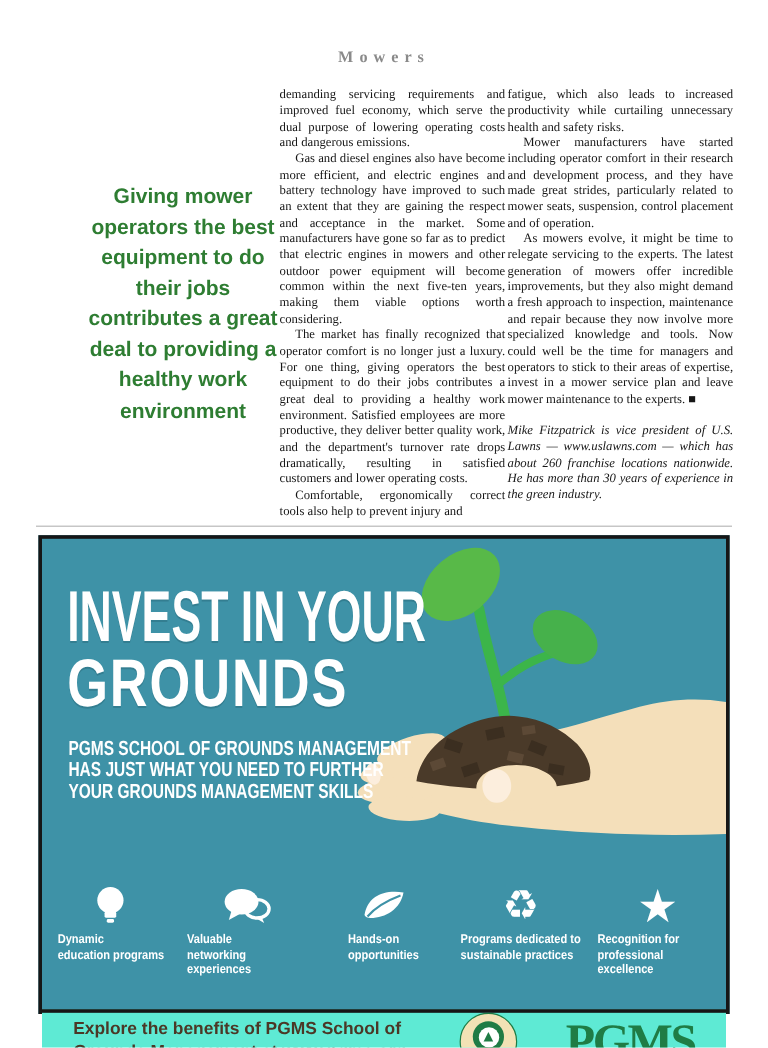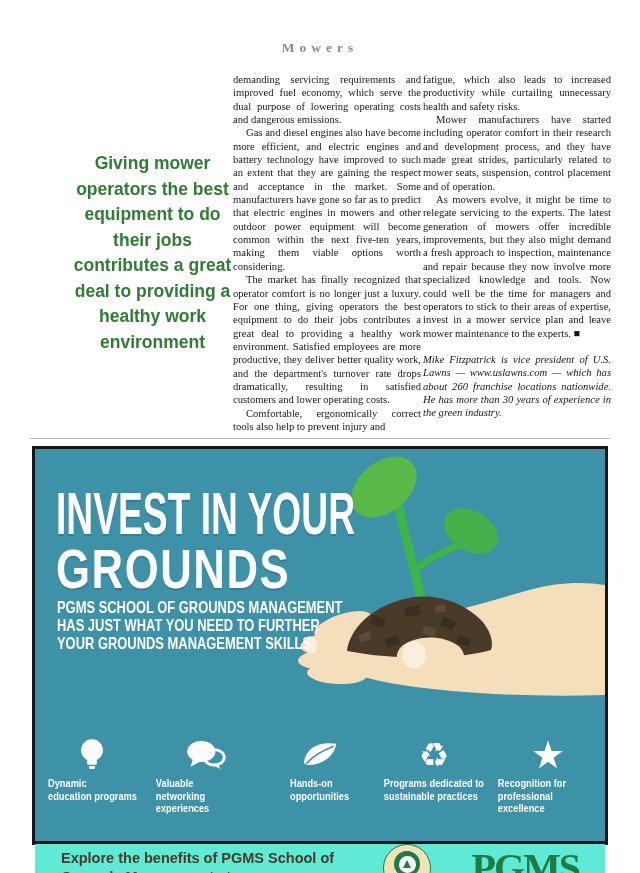--- a/index.html
+++ b/index.html
@@ -32,21 +32,21 @@
   .ad-hero{position:relative;height:252px;overflow:hidden;flex:none;}
   .hand-svg{position:absolute;top:0;right:0;}
   .hl1,.hl2{position:absolute;left:21px;color:#ffffff;
     font-family:"Liberation Sans",sans-serif;font-weight:bold;white-space:nowrap;}
   .hl1{top:30px;font-size:60px;}
   .hl1 .squeeze{display:inline-block;transform:scaleX(.62);transform-origin:left center;
     text-shadow:0 2px 0 rgba(21,66,80,.25);}
   .hl2{top:87px;font-size:56px;letter-spacing:2px;text-align:right;}
   .hl2 .squeeze{display:inline-block;transform:scaleX(.78);transform-origin:left center;
     text-shadow:0 2px 0 rgba(21,66,80,.25);}
-  .subhead{position:absolute;left:22px;top:132px;color:#ffffff;
+  .subhead{position:absolute;left:22px;top:148px;color:#ffffff;
     font-family:"Liberation Sans",sans-serif;font-weight:bold;font-size:17px;
     line-height:18px;white-space:pre-line;}
   .subhead .squeeze{display:inline-block;transform:scaleX(.76);transform-origin:left top;}
 
   
   .ad-benefits{height:88px;flex:none;display:flex;padding-top:8px;box-sizing:border-box;}
   .benefit{flex:1;display:flex;flex-direction:column;align-items:center;justify-content:flex-start;}
   .bicon{height:40px;display:flex;align-items:center;justify-content:center;color:#ffffff;}
   .uicon{font-family:"DejaVu Sans",sans-serif;color:#ffffff;line-height:1;}
   .blabel{margin-top:2px;color:#ffffff;text-align:left;white-space:pre-line;

